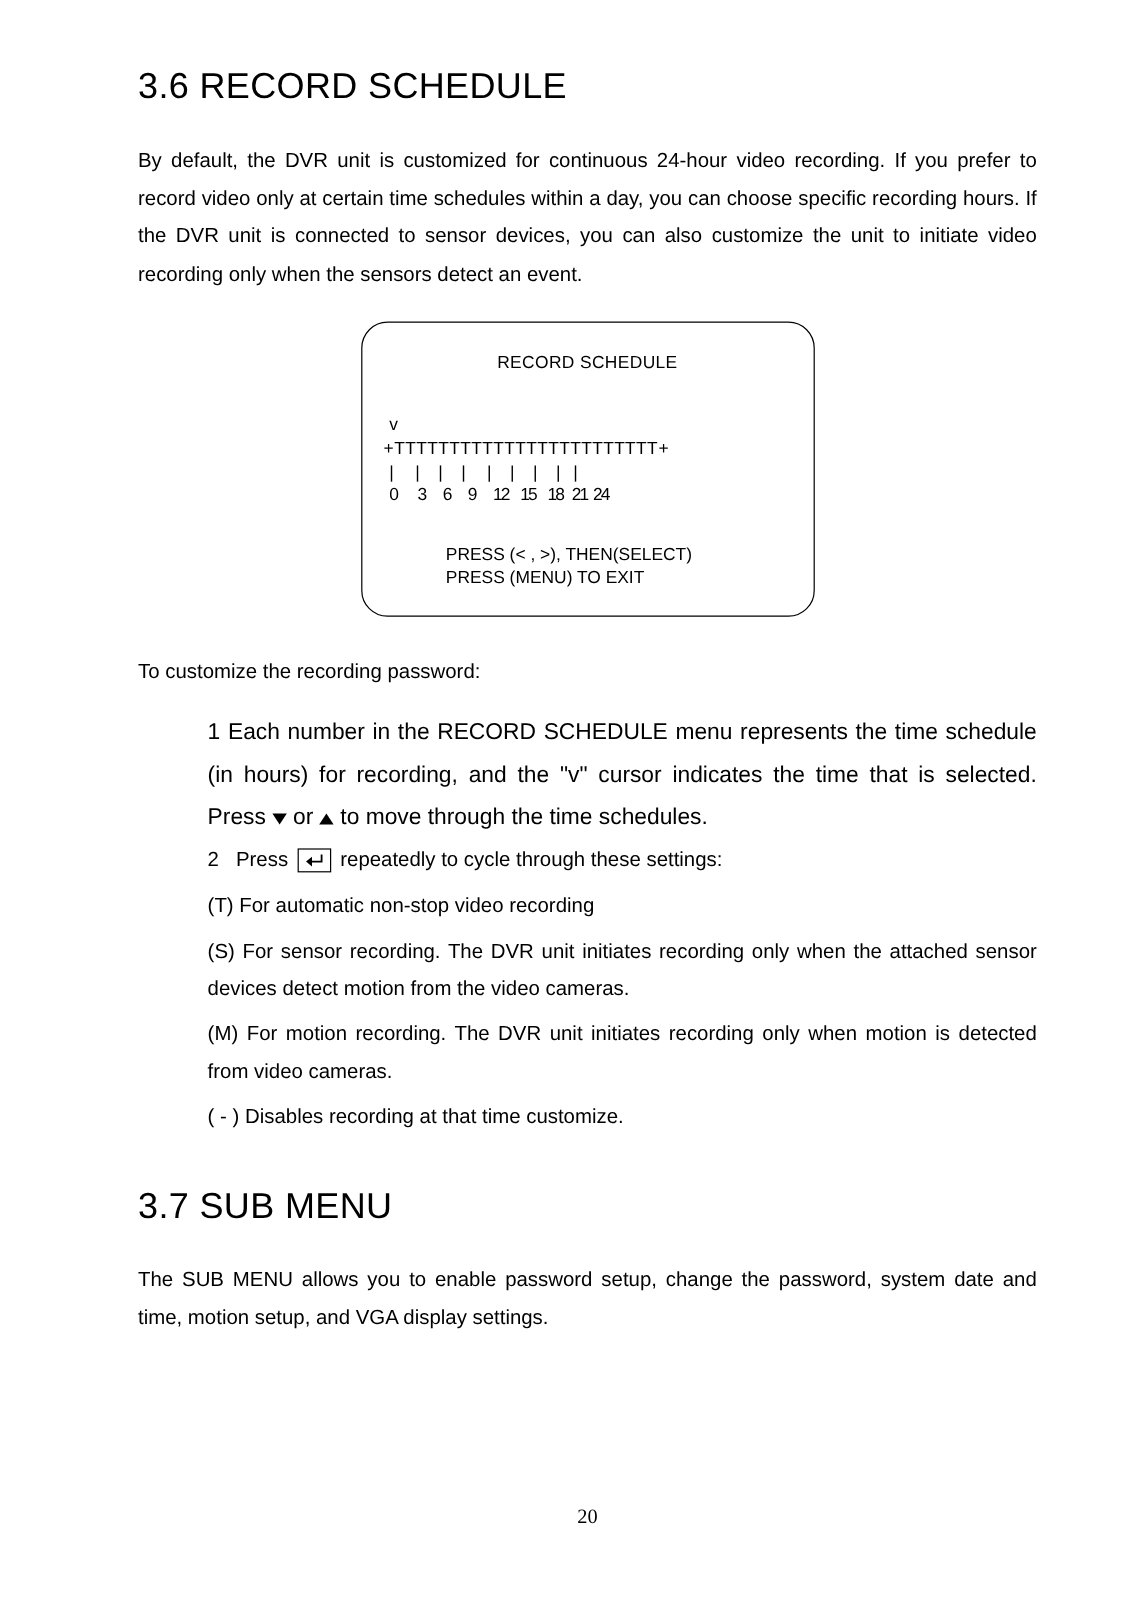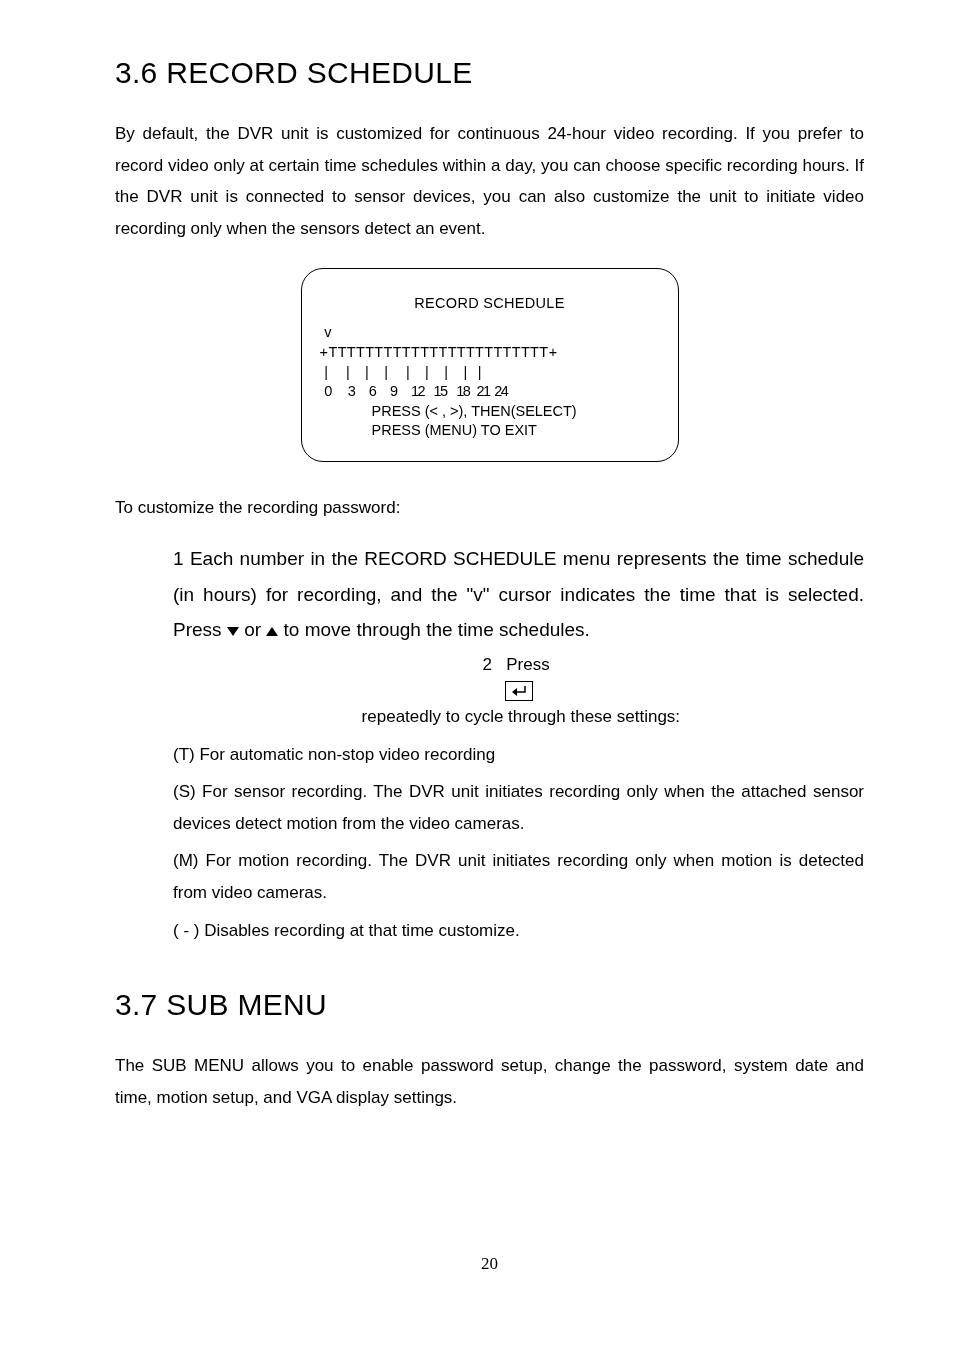--- a/index.html
+++ b/index.html
@@ -36,53 +36,53 @@
     border: 1.5px solid #000;
     border-radius: 22px;
     padding: 26px 8px 20px 8px;
     box-sizing: border-box;
     font-family: Arial, Helvetica, sans-serif;
   }
   .schedule-title {
     text-align: center;
     font-size: 14.5px;
     letter-spacing: 0.3px;
-    margin-bottom: 12px;
+    margin-bottom: 34px;
   }
   .schedule-mono {
     font-family: Arial, Helvetica, sans-serif;
     font-size: 14.5px;
     white-space: pre;
     line-height: 1.35;
     letter-spacing: -1.6px;
     padding-left: 10px;
   }
   .schedule-footer {
     text-align: left;
     font-size: 14.5px;
     line-height: 1.35;
+    margin-top: 30px;
     padding-left: 62px;
   }
   .sub-block {
     padding-left: 58px;
   }
   .num-item {
     font-size: 19px;
     line-height: 1.86;
     text-align: justify;
     margin: 0 0 2px 0;
   }
   .num-item-inline {
     font-size: 17px;
     line-height: 1.86;
     margin: 0 0 2px 0;
     display: flex;
     align-items: center;
     flex-wrap: wrap;
-    flex-direction: column;
   }
   .num-item-inline span {
     white-space: pre;
   }
   .enter-key {
     display: inline-block;
     width: 26px;
     height: 18px;
     border: 1px solid #000;
     position: relative;

